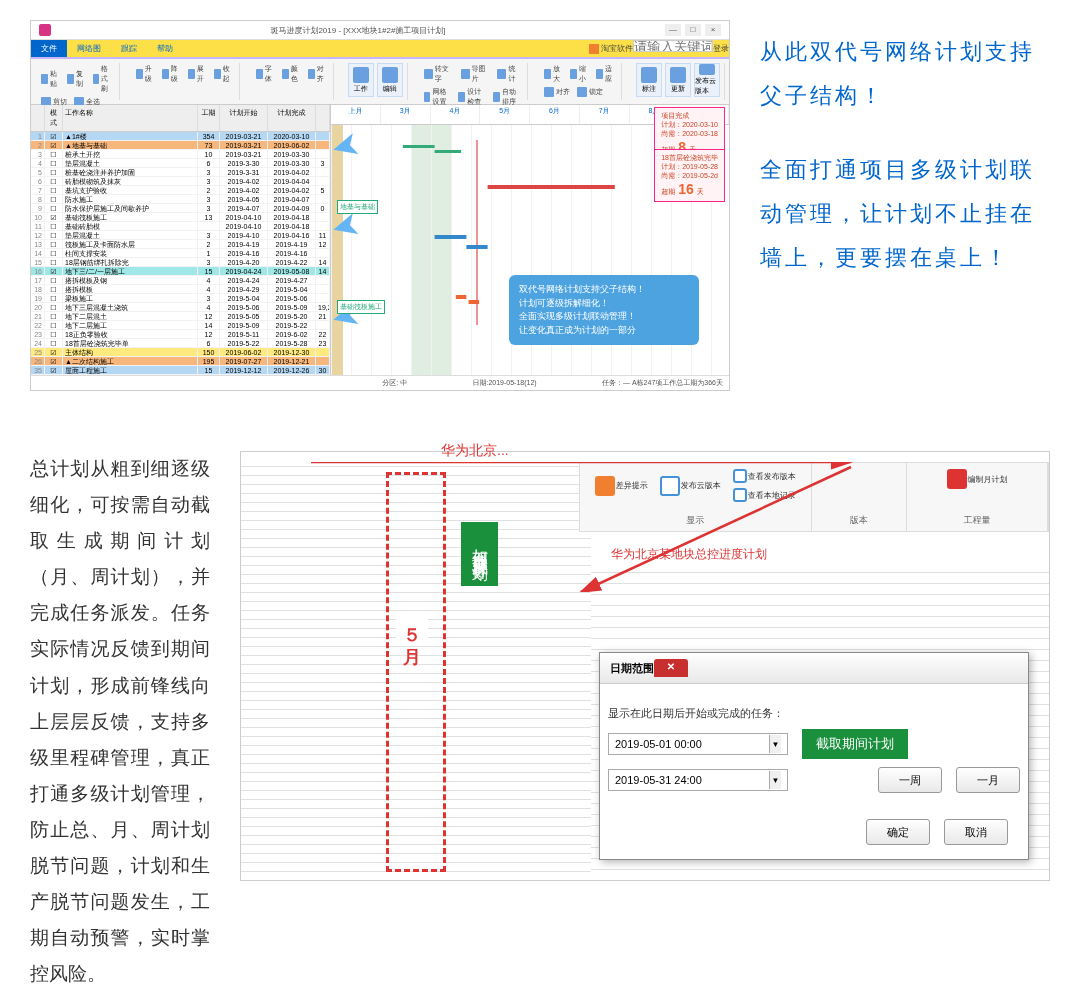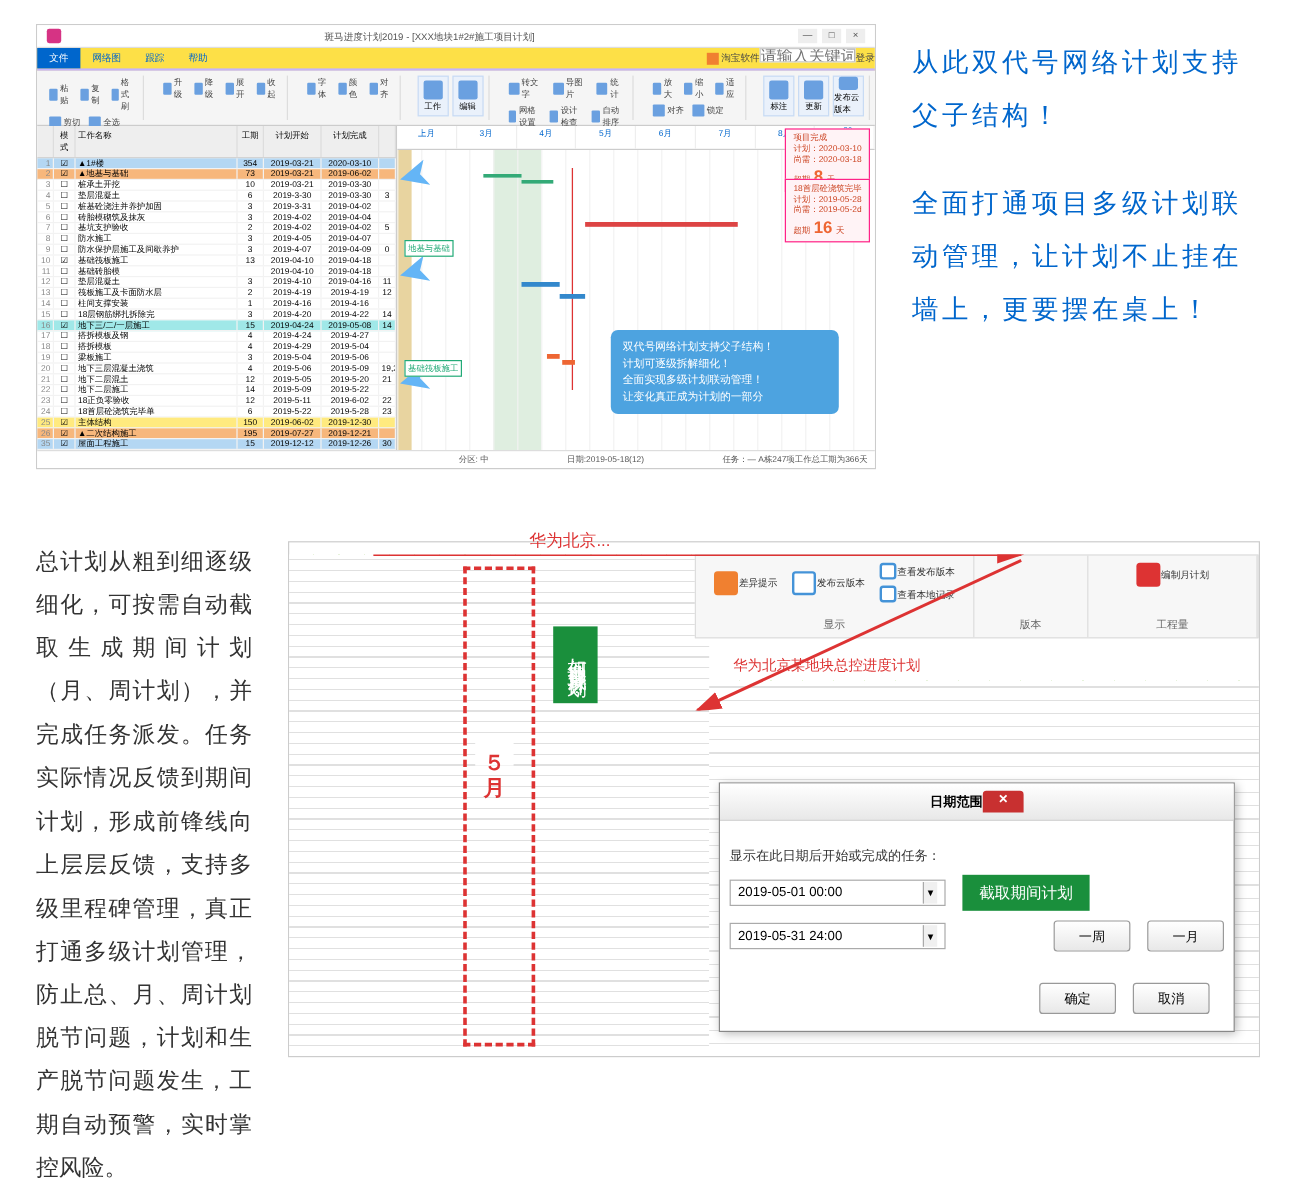--- a/index.html
+++ b/index.html
@@ -87,21 +87,21 @@
 
 .red-dash{position:absolute;border:3px dashed #d33}
 .month-label{position:absolute;left:155px;top:160px;background:#fff;color:#d33;font-size:18px;font-weight:bold;writing-mode:vertical-rl;padding:4px}
 .green-callout{position:absolute;left:220px;top:70px;background:#1a8f3c;color:#fff;font-size:16px;writing-mode:vertical-rl;padding:14px 8px;letter-spacing:2px}
 
 .red-arrow-line{position:absolute;top:10px;left:70px;width:560px;height:130px;pointer-events:none}
 .red-arrow-line svg{width:100%;height:100%}
 
 
 .dialog{position:absolute;right:20px;bottom:20px;width:430px;background:#fff;border:1px solid #888;box-shadow:2px 2px 8px rgba(0,0,0,.3);font-size:11px}
-.dlg-title{background:linear-gradient(#fff,#e8e8e8);padding:6px 10px;display:flex;justify-content:center;align-items:center;border-bottom:1px solid #ccc;font-weight:bold}
+.dlg-title{background:linear-gradient(#fff,#e8e8e8);padding:6px 10px;display:flex;justify-content:flex-start;align-items:center;border-bottom:1px solid #ccc;font-weight:bold}
 .dlg-close{background:#c83030;color:#fff;width:34px;height:18px;text-align:center;border-radius:3px 3px 0 0;line-height:16px;font-size:10px}
 .dlg-body{padding:14px 8px}
 .dlg-row{display:flex;align-items:center;gap:14px;margin:8px 0}
 .dlg-label{font-size:11px;color:#333}
 .dlg-input{width:180px;height:22px;border:1px solid #aaa;padding:2px 6px;font-size:11px;background:#fff;display:flex;align-items:center;justify-content:space-between}
 .dlg-dd{width:12px;height:18px;border-left:1px solid #aaa;background:#f0f0f0;display:flex;align-items:center;justify-content:center;font-size:8px}
 .green-badge{background:#1a8f3c;color:#fff;padding:6px 14px;font-size:13px}
 .dlg-btn{width:64px;height:26px;border:1px solid #999;background:linear-gradient(#fff,#e8e8e8);border-radius:3px;display:flex;align-items:center;justify-content:center;font-size:11px}
 .dlg-foot{display:flex;justify-content:flex-end;gap:14px;padding:4px 20px 14px}
 

